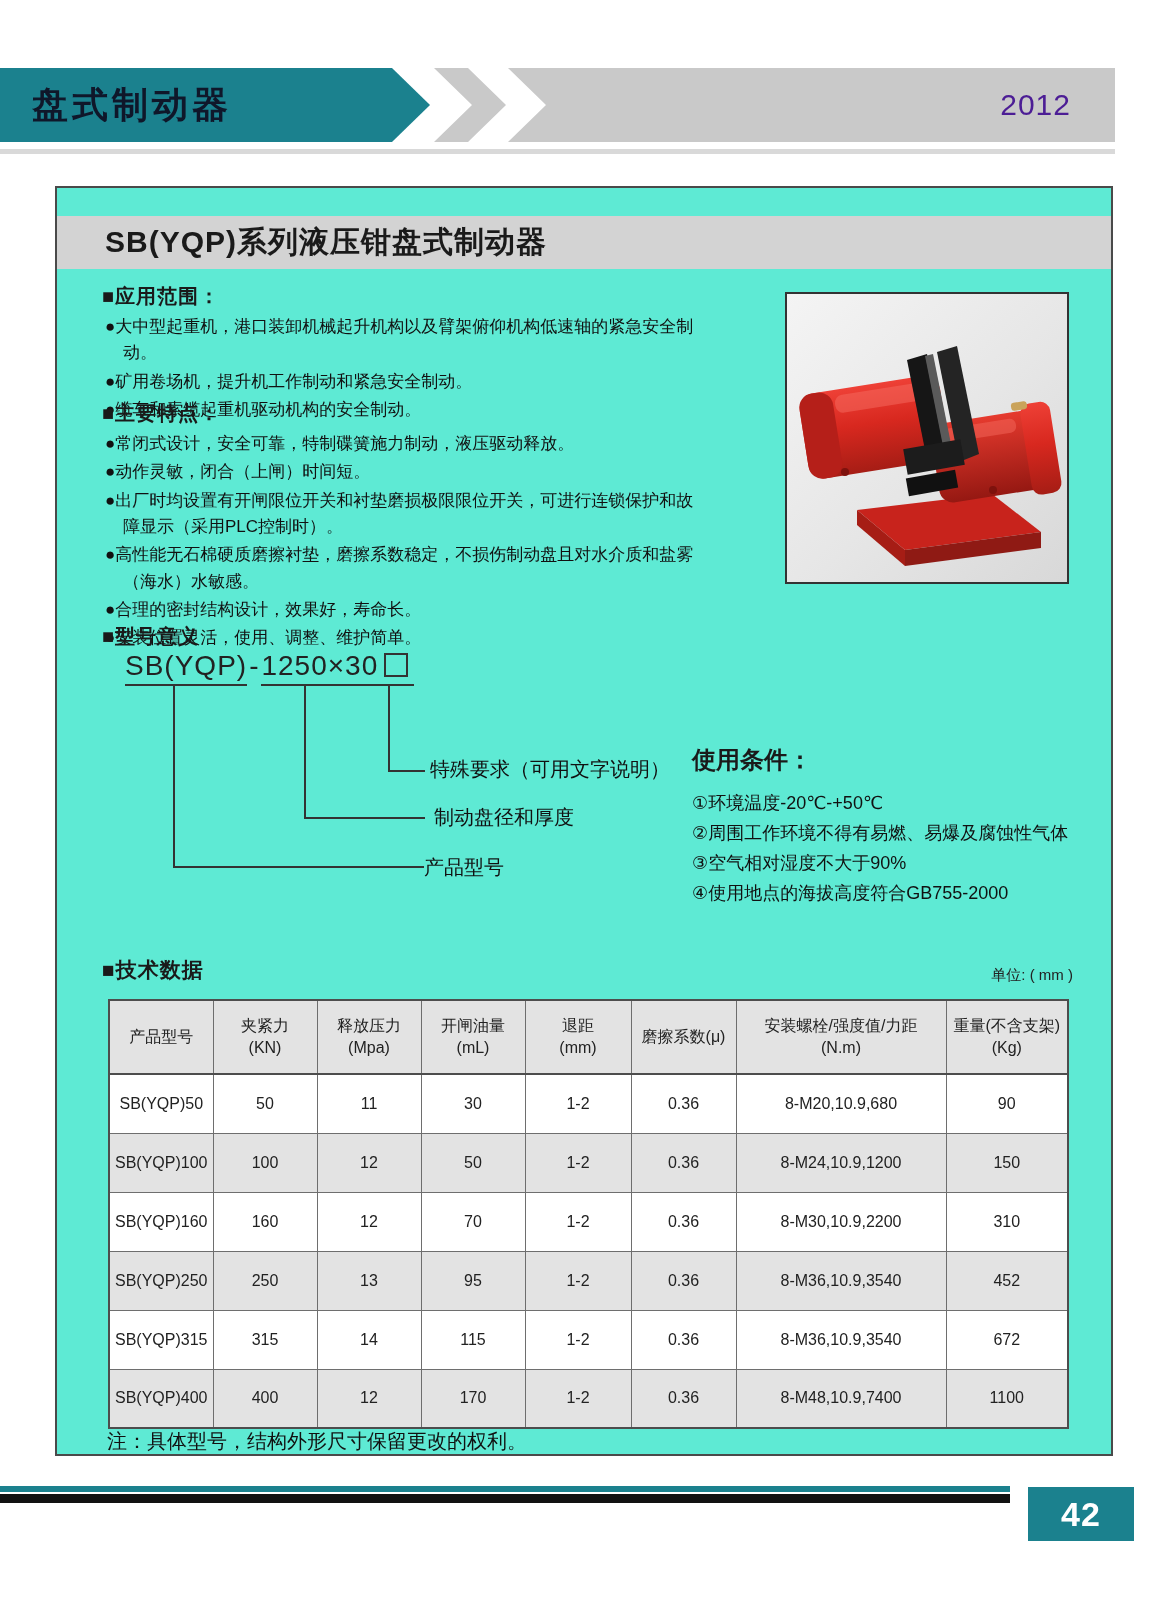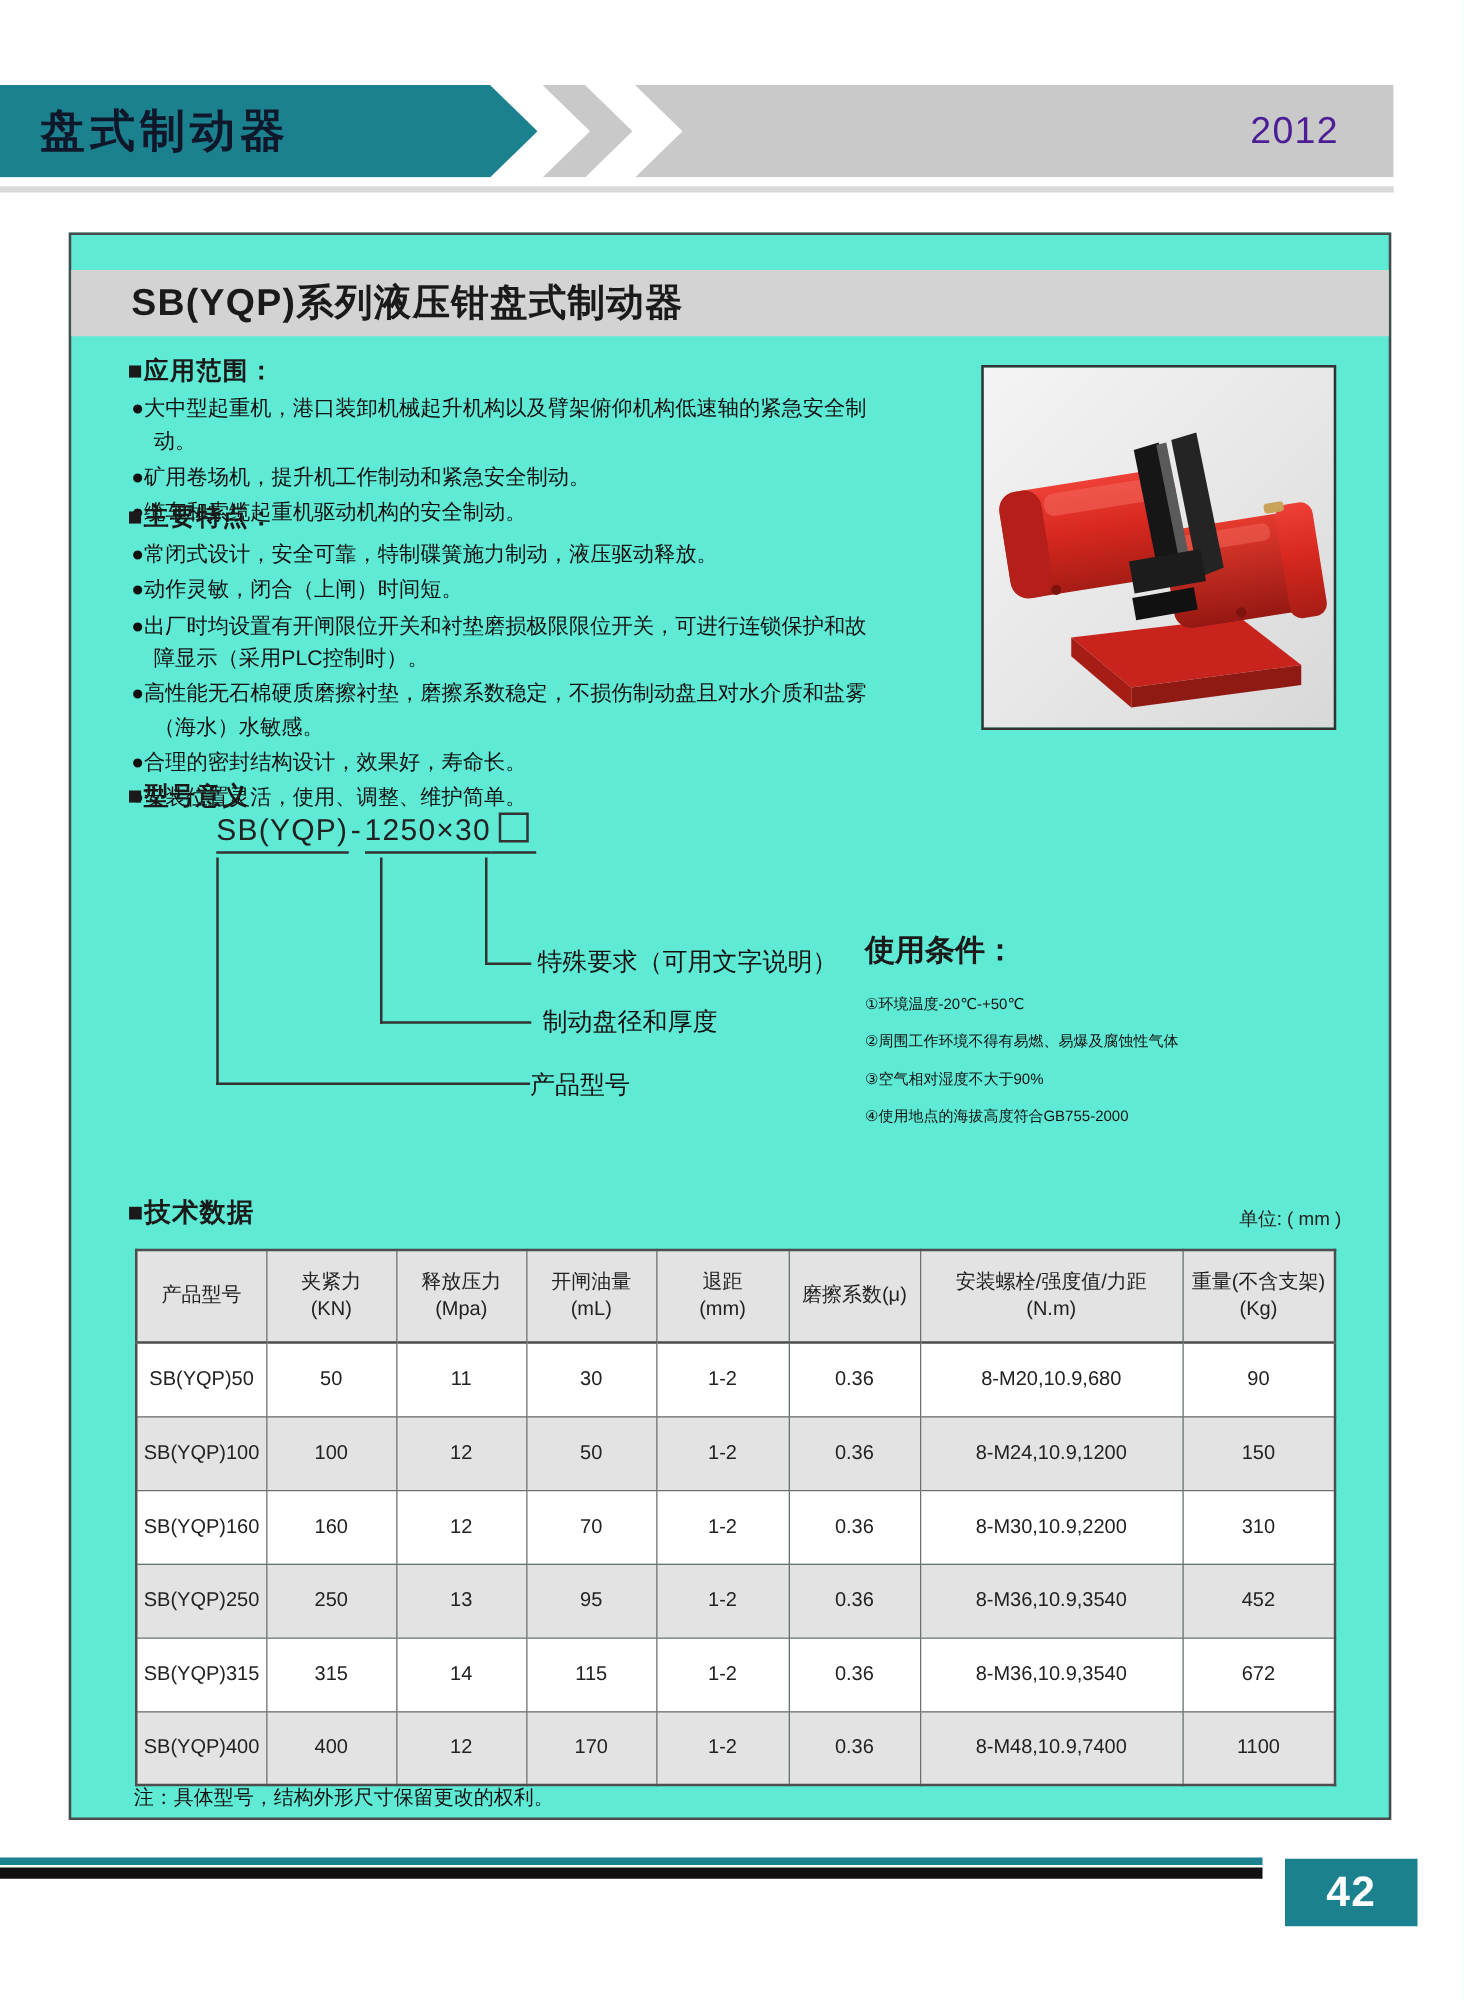--- a/index.html
+++ b/index.html
@@ -32,41 +32,41 @@
   .sec-heading{position:absolute; font-size:20px; font-weight:bold; letter-spacing:1px;}
   .blist{position:absolute; list-style:none; font-size:17px; line-height:1.55; color:#111;}
   .blist .li{padding-left:18px; text-indent:-18px; margin-bottom:2px;}
 
   
   .photo{position:absolute; left:728px; top:104px; width:284px; height:292px; border:2px solid #333;
     background:linear-gradient(135deg,#f4f4f4 0%,#e6e6e6 55%,#d8d8d8 100%);}
   .photo svg{width:100%; height:100%; display:block;}
 
   
-  .model-line{position:absolute; left:68px; top:462px; font-size:24px; color:#222; letter-spacing:1px; white-space:nowrap;margin-left:48px;}
+  .model-line{position:absolute; left:68px; top:462px; font-size:28px; color:#222; letter-spacing:1px; white-space:nowrap;}
   .seg{border-bottom:2px solid #333; padding-bottom:3px;}
   .dash{padding:0 2px;}
   .sqr{display:inline-block; width:24px; height:24px; border:2px solid #333; vertical-align:-2px; margin:0 6px;}
   .cline{position:absolute; background:#333;}
   .mlabel{position:absolute; font-size:20px; color:#111; white-space:nowrap;}
 
   
   .usage{position:absolute; left:635px; top:556px; width:400px;}
   .usage .uh{font-size:24px; font-weight:bold; margin-bottom:12px;}
-  .usage ul{list-style:none; font-size:12px; line-height:30px; color:#111;}
+  .usage ul{list-style:none; font-size:18px; line-height:30px; color:#111;}
 
   
   .unit-note{position:absolute; right:38px; top:778px; font-size:15px; color:#222;}
   .tech-table{position:absolute; left:51px; top:811px; width:959px; border-collapse:collapse;
     table-layout:fixed; border:2px solid #4d4d4d; font-size:16px; color:#222; text-align:center;}
   .tech-table th,.tech-table td{border:1px solid #6e6e6e; padding:0 4px;}
   .tech-table thead th{height:74px; background:var(--alt-gray); font-weight:normal; border-bottom:2px solid #4d4d4d; line-height:1.35;}
   .tech-table tbody tr{height:59px; background:#fff;}
   .tech-table tbody tr:nth-child(even){background:var(--alt-gray);}
-  .tnote{position:absolute; left:50px; top:1240px; font-size:16px; color:#111;}
+  .tnote{position:absolute; left:50px; top:1240px; font-size:20px; color:#111;}
 
   
   .f-teal{position:absolute; left:0; top:1486px; width:1010px; height:6px; background:var(--teal);}
   .f-black{position:absolute; left:0; top:1494px; width:1010px; height:9px; background:#111;}
   .page-badge{position:absolute; left:1028px; top:1487px; width:106px; height:54px; background:var(--teal);
     color:#fff; font-size:34px; font-weight:bold; display:flex; align-items:center; justify-content:center; letter-spacing:1px;}
 </style>
 </head>
 <body>
 

